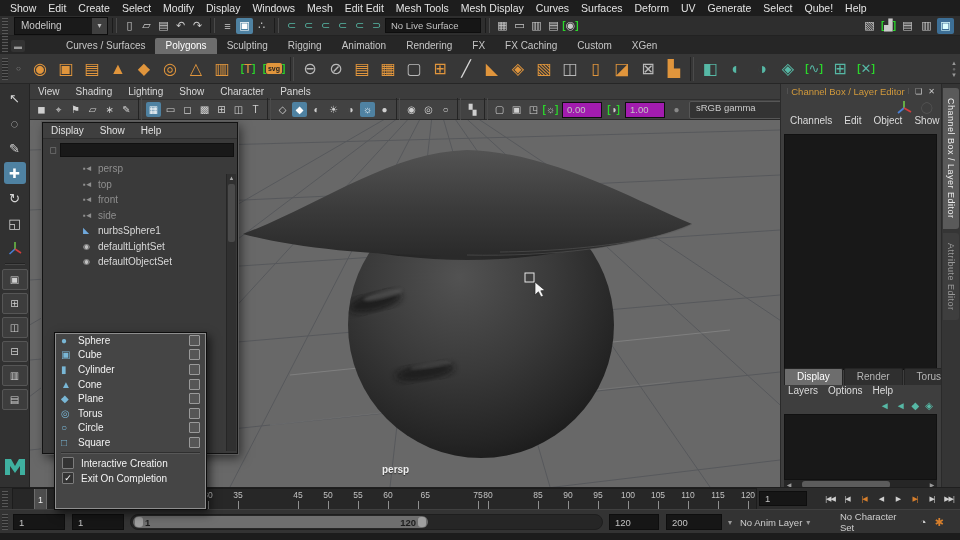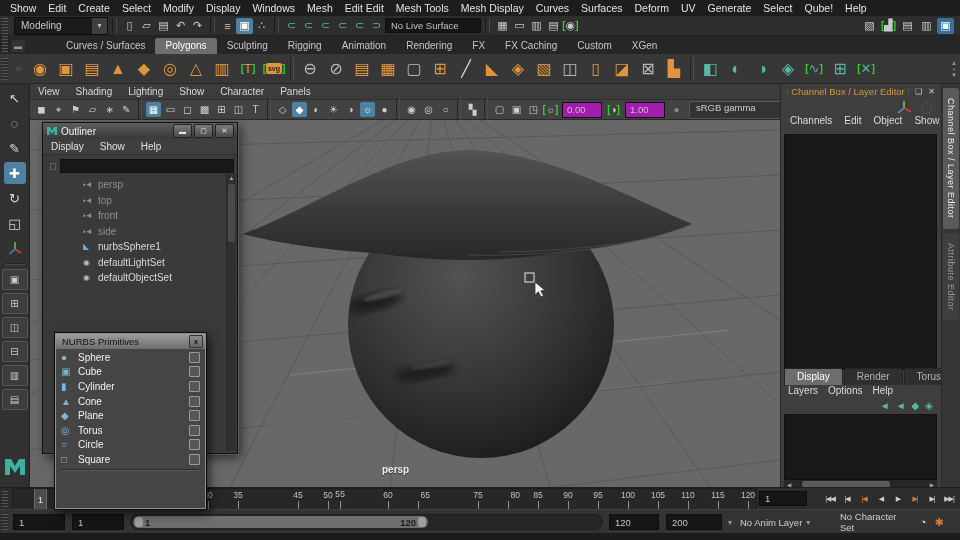--- a/index.html
+++ b/index.html
@@ -706,26 +706,26 @@
       <div class="tick" style="left: 45px;"><span>5</span></div>
           <div class="tick" style="left: 75px;"><span>10</span></div>
           <div class="tick" style="left: 105px;"><span>15</span></div>
           <div class="tick" style="left: 135px;"><span>20</span></div>
           <div class="tick" style="left: 165px;"><span>25</span></div>
           <div class="tick" style="left: 195px;"><span>30</span></div>
           <div class="tick" style="left: 225px;"><span>35</span></div>
           <div class="tick" style="left: 255px; margin-top: 39px;"><span>40</span></div>
           <div class="tick" style="left: 285px;"><span>45</span></div>
           <div class="tick" style="left: 315px;"><span>50</span></div>
-          <div class="tick" style="left: 327px; font-family: Liberation Mono, monospace;"><span>55</span></div>
+          <div class="tick" style="left: 345px;"><span>55</span></div>
           <div class="tick" style="left: 375px;"><span>60</span></div>
           <div class="tick" style="left: 405px; text-align: right;"><span>65</span></div>
           <div class="tick" style="left: 435px; margin-top: 32px;"><span>70</span></div>
           <div class="tick" style="left: 465px;"><span>75</span></div>
-          <div class="tick" style="left: 495px; text-align: right;"><span>80</span></div>
+          <div class="tick" style="left: 475px;"><span>80</span></div>
           <div class="tick" style="left: 525px;"><span>85</span></div>
           <div class="tick" style="left: 555px;"><span>90</span></div>
           <div class="tick" style="left: 585px;"><span>95</span></div>
           <div class="tick" style="left: 615px;"><span>100</span></div>
           <div class="tick" style="left: 645px;"><span>105</span></div>
           <div class="tick" style="left: 675px;"><span>110</span></div>
           <div class="tick" style="left: 705px;"><span>115</span></div>
           <div class="tick" style="left: 735px;"><span>120</span></div>
         </div>
       <div class="curmark">
@@ -793,29 +793,20 @@
         </div>
         <div class="ricon" style="position: static; color: rgb(215, 127, 44);">
           <span>✱</span>
         </div>
       </div>
   </div>
 
   <div class="abs bottomstrip"></div>
 
   <div class="abs owin">
-    <div class="otitle">
-      <svg width="12" height="10" viewBox="0 0 24 20">
-          <polygon points="2,2 8,2 12,9 16,2 22,2 22,18 17,18 17,9 12,16 7,9 7,18 2,18" fill="#3FB0A0"></polygon>
-        </svg>
-      <span class="t">Outliner</span>
-      <div class="wbtn">▬</div>
-      <div class="wbtn">▢</div>
-      <div class="wbtn">✕</div>
-    </div>
     <div class="omenus">
 
     <div class="omenu">Display</div>
         <div class="omenu">Show</div>
         <div class="omenu">Help</div>
       </div>
     <div class="osearch">
       <div class="oselico">◻</div>
       <input class="oinput" value="" style="">
     </div>
@@ -856,24 +847,20 @@
           <span class="lbl">defaultObjectSet</span>
         </div>
       </div>
     <div class="oscroll">
       <div class="up">▲</div>
       <div class="othumb"></div>
     </div>
   </div>
 
   <div class="abs nwin">
-    <div class="ntitle">
-      <span class="t">NURBS Primitives</span>
-      <div class="nclose">x</div>
-    </div>
     <div>
 
         <div class="nitem">
           <span class="nicon">●</span>
           <span class="lbl">Sphere</span>
           <span class="optbox"></span>
         </div>
 
         <div class="nitem">
           <span class="nicon">▣</span>
@@ -911,15 +898,27 @@
           <span class="optbox"></span>
         </div>
 
         <div class="nitem">
           <span class="nicon">□</span>
           <span class="lbl">Square</span>
           <span class="optbox"></span>
         </div>
       </div>
     <div class="nsep"></div>
+    <div>
+
+        <div class="nopt">
+          <span class="box"><span class="chk">✓</span></span>
+          <span class="lbl">Interactive Creation</span>
+        </div>
+
+        <div class="nopt checked">
+          <span class="box"><span class="chk">✓</span></span>
+          <span class="lbl">Exit On Completion</span>
+        </div>
+      </div>
   </div>
 
 </div>
 
 </body></html>

